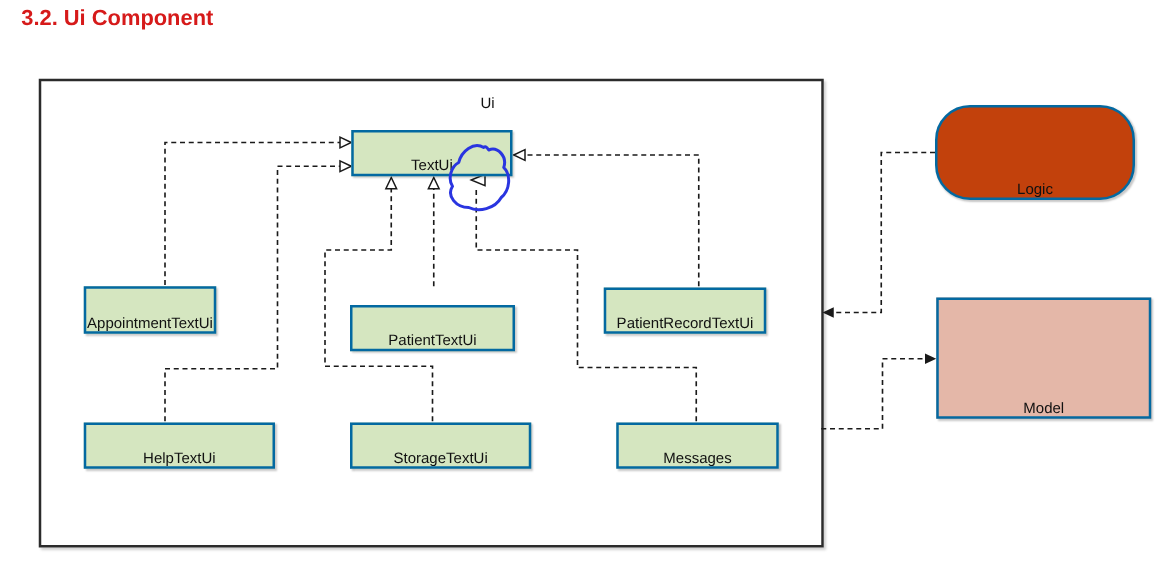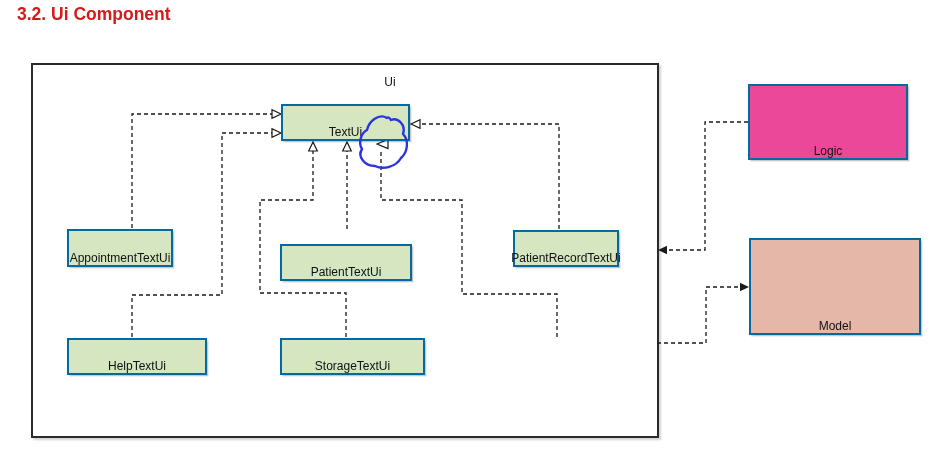--- a/index.html
+++ b/index.html
@@ -7,21 +7,21 @@
   .stage{position:relative;width:937px;height:468px;}
   .heading{position:absolute;left:17px;top:4px;font-size:17.5px;font-weight:bold;color:#d61a1a;}
   .ui-container{position:absolute;left:31px;top:63px;width:624px;height:371px;
     border:2px solid #2b2b2b;background:#ffffff;box-shadow:2px 2px 2px rgba(0,0,0,0.18);}
   .ui-container-label{position:absolute;left:31px;top:75px;width:626px;text-align:center;
     font-size:12px;color:#111;margin-left:46px;}
   .node{position:absolute;display:flex;align-items:flex-end;justify-content:center;
     font-size:12px;color:#111;border:2px solid #0369a1;box-shadow:1.5px 1.5px 1.5px rgba(0,0,0,0.22);
     box-sizing:border-box;z-index:2;}
   .green{background:#d5e6c0;}
-  .blue{background:#ec4899;}
+  .blue{background:#c2410c;border-radius:28px;}
   .salmon{background:#e4b7a8;}
   svg.layer{position:absolute;left:0;top:0;z-index:1;pointer-events:none;}
   svg.toplayer{position:absolute;left:0;top:0;z-index:3;pointer-events:none;}
   .conn{fill:none;stroke:#1a1a1a;stroke-width:1.3;stroke-dasharray:4 3;}
   .hollow{fill:#ffffff;stroke:#1a1a1a;stroke-width:1.2;}
   .filled{fill:#1a1a1a;stroke:none;}
   .scribble{fill:none;stroke:#2a35e0;stroke-width:2.4;stroke-linecap:round;stroke-linejoin:round;}
 </style>
 </head>
 <body>
@@ -65,32 +65,35 @@
   </div>
 
   <div class="node green" style="left:67px;top:229px;width:106px;height:38px">
     <span>AppointmentTextUi</span>
   </div>
 
   <div class="node green" style="left:280px;top:244px;width:132px;height:37px">
     <span>PatientTextUi</span>
   </div>
 
-  <div class="node green" style="left:513px;top:230px;width:106px;height:37px">
+  <div class="node green" style="left:483px;top:230px;width:130px;height:37px">
     <span>PatientRecordTextUi</span>
   </div>
 
-  <div class="node green" style="left:67px;top:338px;width:140px;height:37px">
+  <div class="node green" style="left:67px;top:338px;width:153px;height:37px">
     <span>HelpTextUi</span>
   </div>
 
   <div class="node green" style="left:280px;top:338px;width:145px;height:37px">
     <span>StorageTextUi</span>
   </div>
 
+  <div class="node green" style="left:493px;top:338px;width:130px;height:37px">
+    <span>Messages</span>
+  </div>
 
   <div class="node blue" style="left:748px;top:84px;width:160px;height:76px">
     <span>Logic</span>
   </div>
 
   <div class="node salmon" style="left:749px;top:238px;width:172px;height:97px">
     <span>Model</span>
   </div>
 
   <svg class="toplayer" width="937" height="468" viewBox="0 0 937 468">

